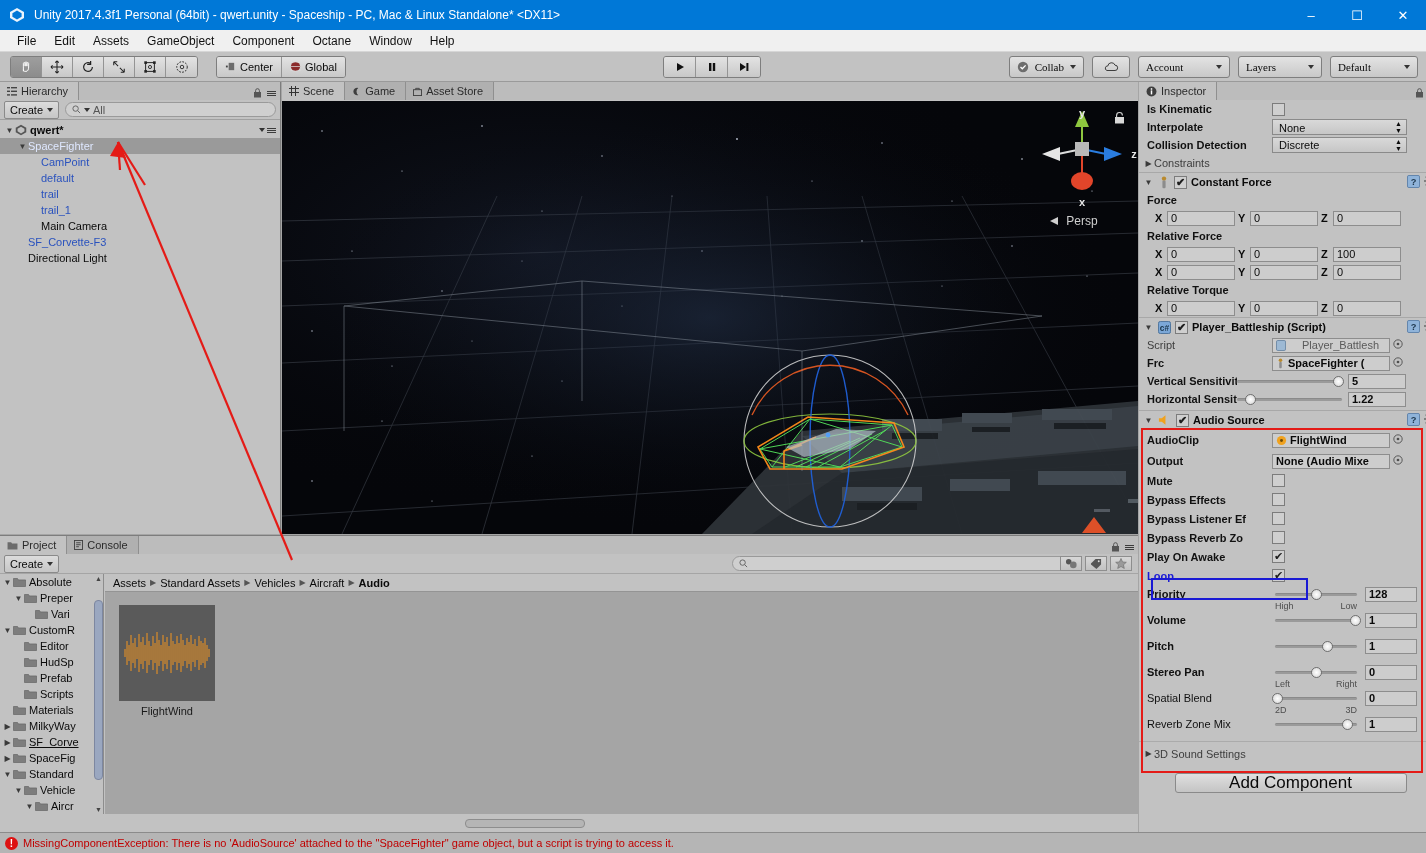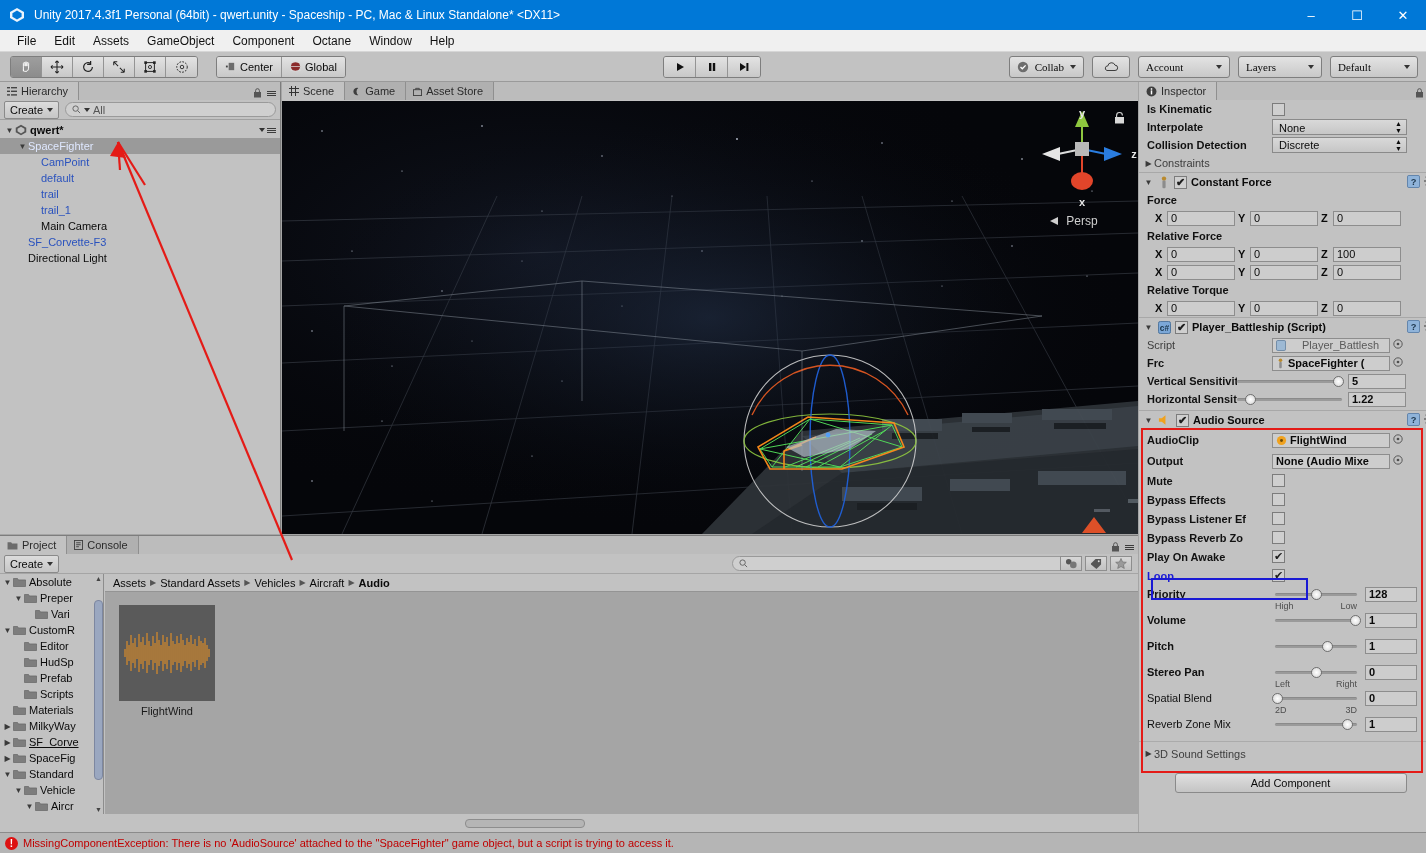--- a/index.html
+++ b/index.html
@@ -153,21 +153,21 @@
   .slider { position:relative; height:14px; display:flex; align-items:center; }
   .slider .track { height:3px; background:#9a9a9a; border-radius:2px; width:100%;
                    border-top:1px solid #8a8a8a;}
   .slider .knob { position:absolute; width:11px;height:11px;border-radius:50%;
                   background:radial-gradient(#fff,#d2d2d2); border:1px solid #6f6f6f;}
   .sub-lbl { font-size:9px; color:#4e4e4e; }
   .add-comp {
     width:232px;height:20px;margin:8px auto 0 auto;
     border:1px solid #8a8a8a;border-radius:3px;
     background:linear-gradient(#e0e0e0,#c4c4c4);
-    display:flex;align-items:center;justify-content:center;font-size:11px;}
+    display:flex;align-items:center;justify-content:center;font-size:17px;}
   .red-box { position:absolute; border:2px solid #e41b17; pointer-events:none; }
   .blue-box { position:absolute; border:2px solid #1a1ad4; pointer-events:none; }
 
   
   .statusbar { position:absolute; left:0; bottom:0; width:1426px; height:21px;
                background:#b5b5b5; border-top:1px solid #8b8b8b;
                display:flex; align-items:center; gap:5px; padding-left:5px;
                font-size:11px; color:#c00000;}
   .errdot { width:13px;height:13px;border-radius:50%;background:#d11;color:#fff;
             display:flex;align-items:center;justify-content:center;font-size:10px;font-weight:bold;}

